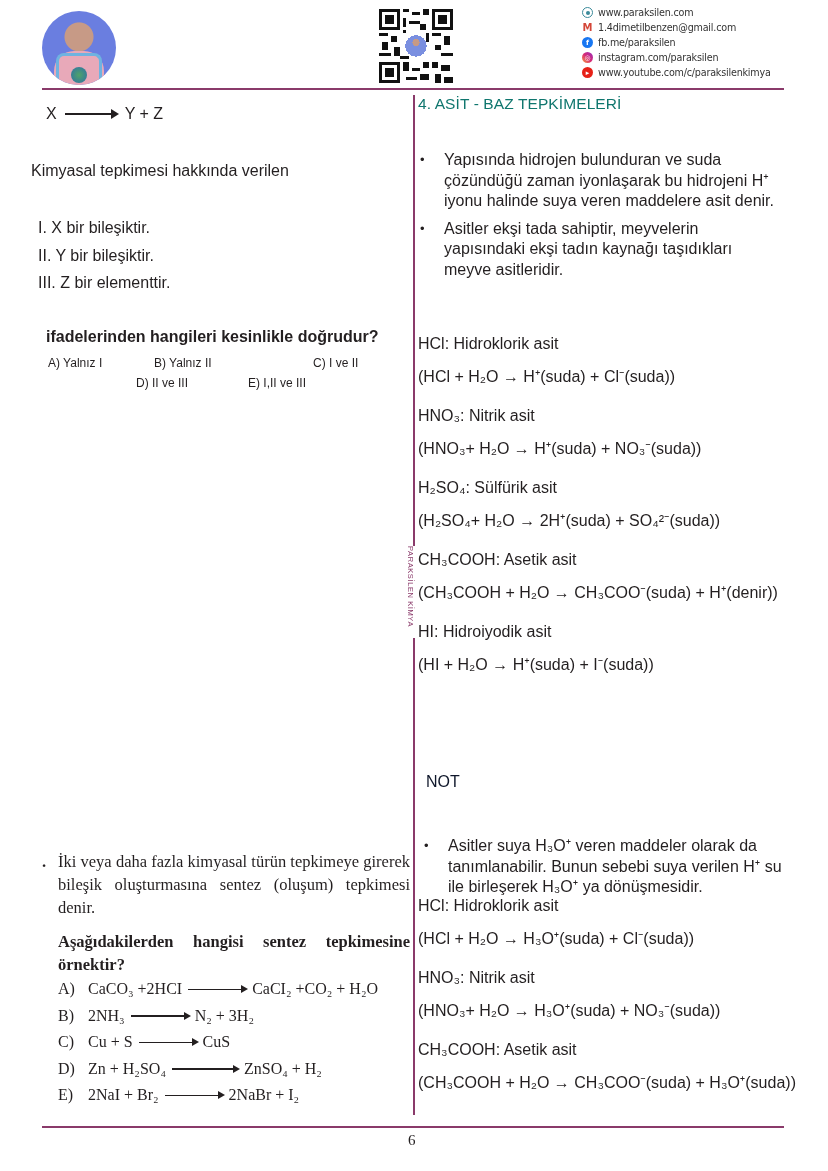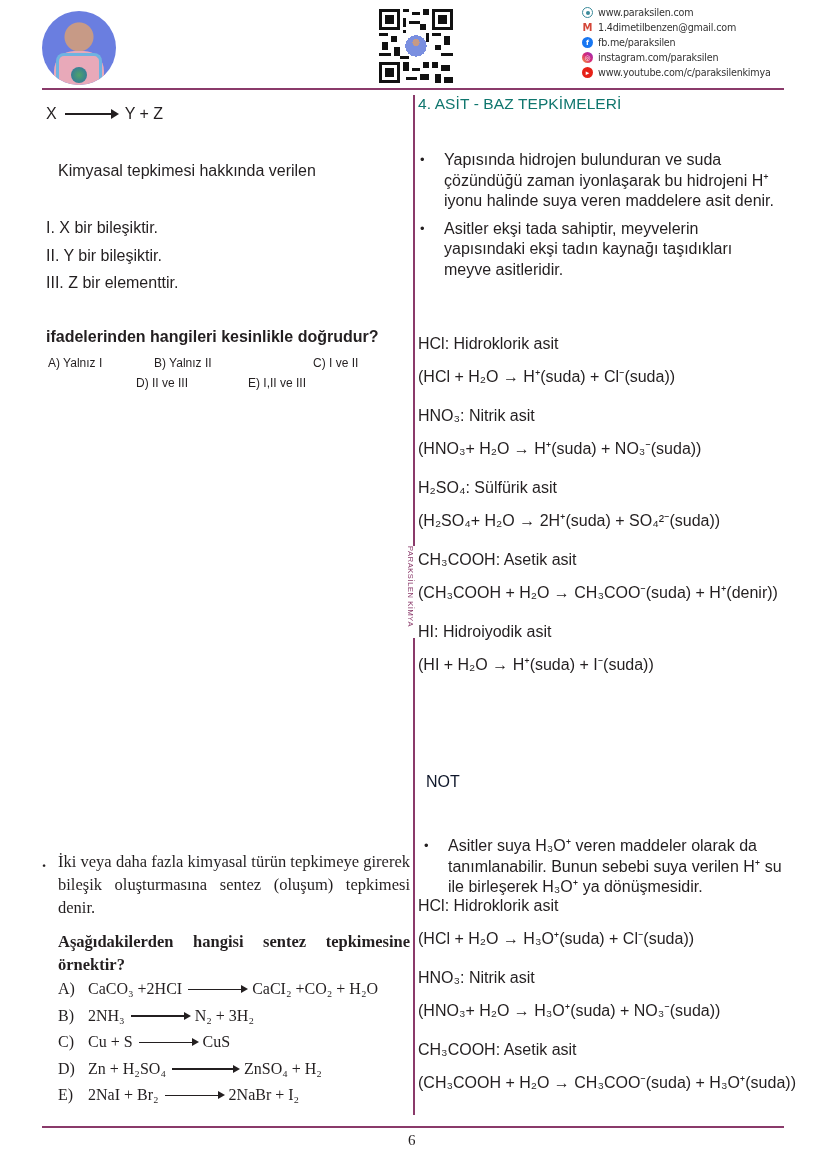--- a/index.html
+++ b/index.html
@@ -37,22 +37,22 @@
     .watermark span { position: absolute; left: 0; top: 0; writing-mode: vertical-rl; font-size: 7.5px; color: #8a3a6a; letter-spacing: 0.6px; white-space: nowrap; }
 
     
     .t16 { font-size: 16px; line-height: 20px; }
     .reaction { left: 46px; top: 105px; font-size: 16px; display: flex; align-items: center; }
     .arrow { display: inline-block; position: relative; width: 52px; height: 2px; background: #231f20; margin: 0 8px 0 8px; }
     .arrow::after { content: ""; position: absolute; right: -2px; top: -4px; border-left: 8px solid #231f20; border-top: 5px solid transparent; border-bottom: 5px solid transparent; }
     .arrow.serif { width: 58px; height: 1.5px; margin: 0 6px; }
     .arrow.serif::after { top: -3.5px; border-left: 7px solid #231f20; border-top: 4px solid transparent; border-bottom: 4px solid transparent; }
 
-    .q1-intro { left: 58px; top: 161px; }
-    .stmt { left: 46px; text-align: right; }
+    .q1-intro { left: 31px; top: 161px; }
+    .stmt { left: 38px; text-align: right; }
     .q1-ask { left: 46px; top: 328px; font-weight: bold; font-size: 16px; }
     .opt { font-size: 12px; }
 
     .serif { font-family: "Liberation Serif", serif; }
     .q2 { left: 42px; top: 850px; width: 368px; font-size: 16.5px; line-height: 23px; }
     .q2 .dot { position: absolute; left: 0; top: 0; font-weight: bold; }
     .q2 .txt { margin-left: 16px; text-align: justify; }
     .q2 .ask { margin-left: 16px; margin-top: 11px; font-weight: bold; text-align: justify; }
     .q2opts { left: 58px; top: 976px; font-size: 16px; }
     .q2opt { display: flex; align-items: center; height: 26.5px; white-space: nowrap; }

